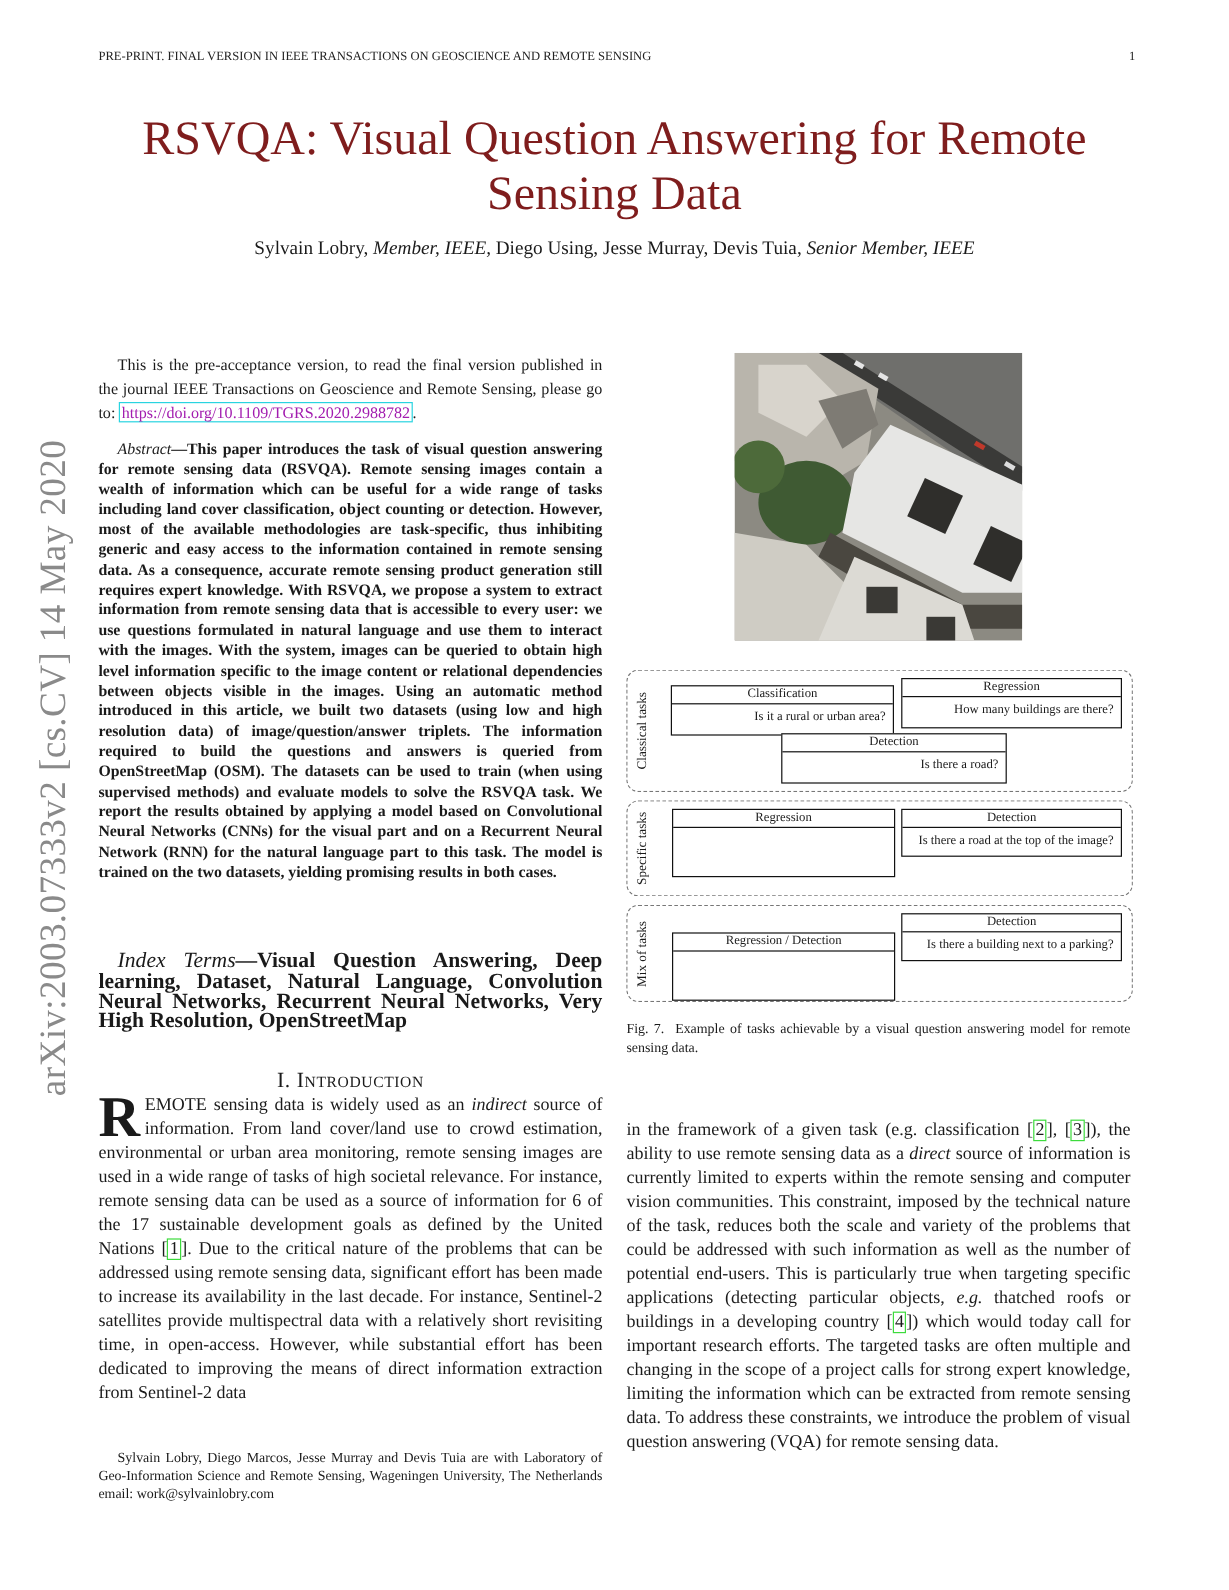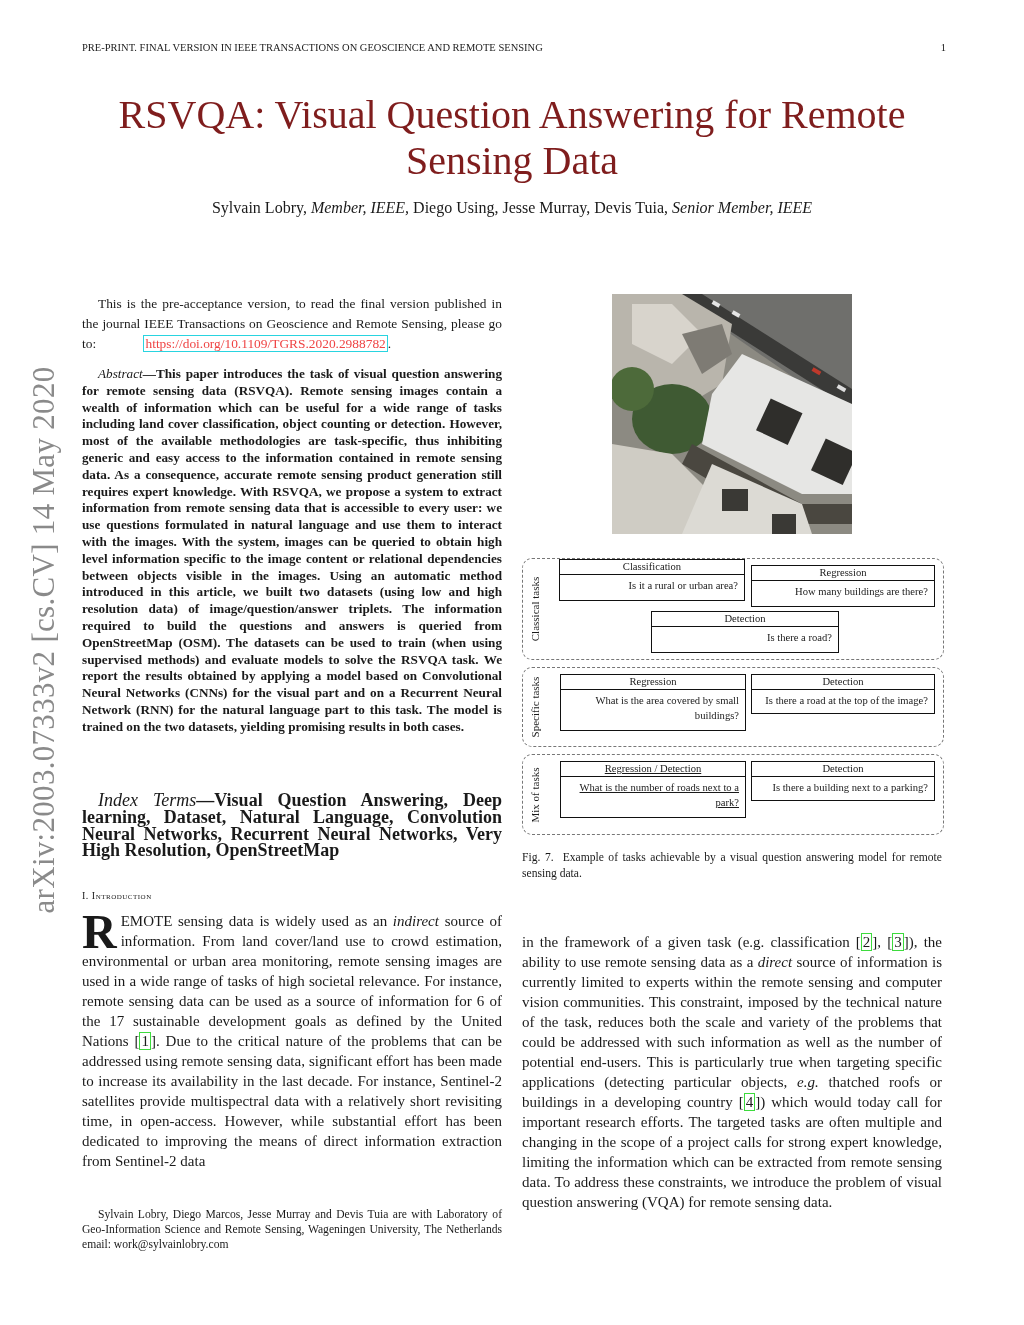--- a/index.html
+++ b/index.html
@@ -11,25 +11,25 @@
   .title { left: 60px; top: 92px; width: 904px; text-align: center; font-size: 40px; line-height: 46px; color: #7f1d1d; }
   .authors { left: 60px; top: 199px; width: 904px; text-align: center; font-size: 16px; }
   .authors i { }
   .arxiv { left: 20px; top: 340px; width: 48px; height: 600px; }
   .arxiv span { position: absolute; left: 50%; top: 50%; transform: translate(-50%,-50%) rotate(-90deg);
                 white-space: nowrap; font-size: 31px; color: #8a8a8a; letter-spacing: 0.3px; }
   .col { text-align: justify; }
   .left { left: 82px; width: 420px; }
   .right { left: 522px; width: 420px; }
   .note { top: 294px; font-size: 13.4px; line-height: 20px; text-indent: 16px; }
-  .doi { border: 1.5px solid #29d4e0; padding: 0 1px; color: #ef4444; text-decoration: none; margin-left: 44px; }
+  .doi { border: 1.5px solid #29d4e0; padding: 0 1px; color: #a21caf; text-decoration: none; }
   .abstract { top: 366px; font-size: 13.2px; line-height: 16.8px; font-weight: bold; text-indent: 16px; }
   .abstract i, .index i { font-weight: normal; font-style: italic; }
   .index { top: 792px; font-size: 18px; line-height: 16.8px; font-weight: bold; text-indent: 16px; }
-  .section { left: 82px; width: 420px; top: 890px; text-align: left; font-size: 10px; letter-spacing: 0.5px; }
+  .section { left: 82px; width: 420px; top: 890px; text-align: center; font-size: 18px; letter-spacing: 0.5px; }
   .section .sc { font-variant: small-caps; }
   .body { font-size: 15px; line-height: 20px; }
   .intro { top: 911px; }
   .dropcap { float: left; font-size: 48px; line-height: 38px; font-weight: bold; margin: 2px 4px 0 0; }
   .cite { border: 1.5px solid #3ddb3d; padding: 0 1px; }
   .footnote { top: 1207px; font-size: 11.6px; line-height: 15px; text-indent: 16px; }
   .intro2 { top: 932px; }
   .figure-img { left: 612px; top: 294px; width: 240px; height: 240px; overflow: hidden; }
   .caption { left: 522px; top: 850px; width: 420px; font-size: 11.6px; line-height: 15.5px; text-align: justify; }
   .group { position: absolute; left: 522px; width: 420px; border: 1px dashed #777; border-radius: 10px; }
@@ -117,55 +117,53 @@
     <rect x="120" y="18" width="8" height="4" fill="#e5e5e5" transform="rotate(30 124 20)"></rect>
     <rect x="200" y="75" width="9" height="4" fill="#c0392b" transform="rotate(30 204 77)"></rect>
     <rect x="225" y="92" width="9" height="4" fill="#dddddd" transform="rotate(30 229 94)"></rect>
   </svg>
 </div>
 
 <div class="group g1">
   <div class="glabel">
       <span>Classical tasks</span>
     </div>
-  <div class="task" style="left:36px;top:0;width:184px;height:40px;">
+  <div class="task" style="left:36px;top:12px;width:184px;height:40px;">
     <div class="th">Classification</div>
     <div class="tq">Is it a rural or urban area?</div>
   </div>
   <div class="task" style="left:228px;top:6px;width:182px;height:40px;">
     <div class="th">Regression</div>
     <div class="tq">How many buildings are there?</div>
   </div>
   <div class="task" style="left:128px;top:52px;width:186px;height:40px;">
     <div class="th">Detection</div>
     <div class="tq">Is there a road?</div>
   </div>
 </div>
 
 <div class="group g2">
   <div class="glabel">
       <span>Specific tasks</span>
     </div>
   <div class="task" style="left:37px;top:6px;width:184px;height:55px;">
     <div class="th">Regression</div>
-    <div class="tq">What is the area covered by small buildings?</div>
   </div>
   <div class="task" style="left:228px;top:6px;width:182px;height:38px;">
     <div class="th">Detection</div>
     <div class="tq">Is there a road at the top of the image?</div>
   </div>
 </div>
 
 <div class="group g3">
   <div class="glabel">
       <span>Mix of tasks</span>
     </div>
-  <div class="task" style="left:37px;top:6px;width:184px;height:55px;text-decoration:underline;">
+  <div class="task" style="left:37px;top:22px;width:184px;height:55px;">
     <div class="th">Regression / Detection</div>
-    <div class="tq">What is the number of roads next to a park?</div>
   </div>
   <div class="task" style="left:228px;top:6px;width:182px;height:38px;">
     <div class="th">Detection</div>
     <div class="tq">Is there a building next to a parking?</div>
   </div>
 </div>
 
 <div class="abs caption">
   <span>Fig. 7.</span>&nbsp;
   <span>Example of tasks achievable by a visual question answering model for remote sensing data.</span>

